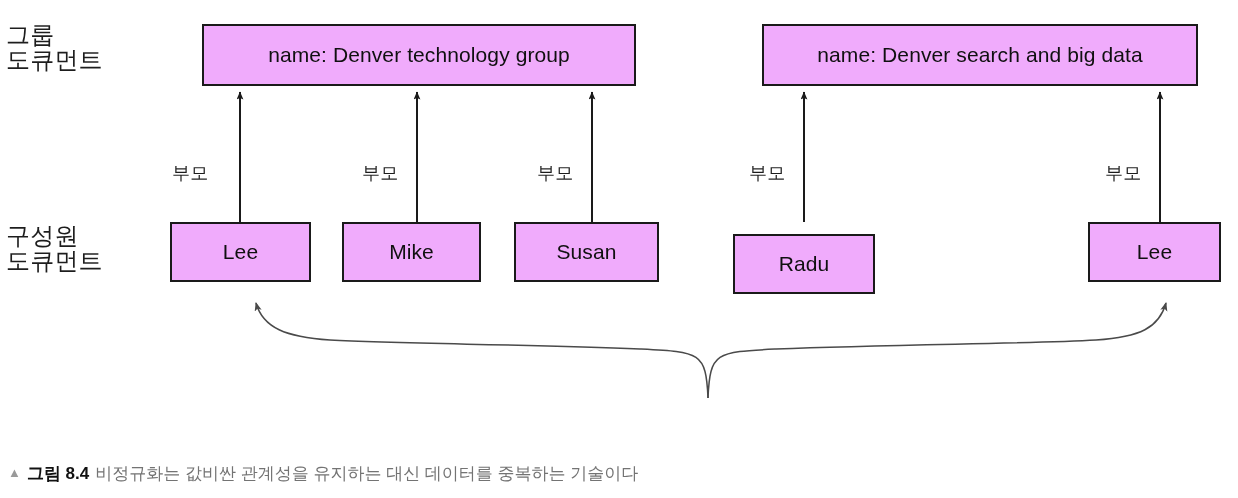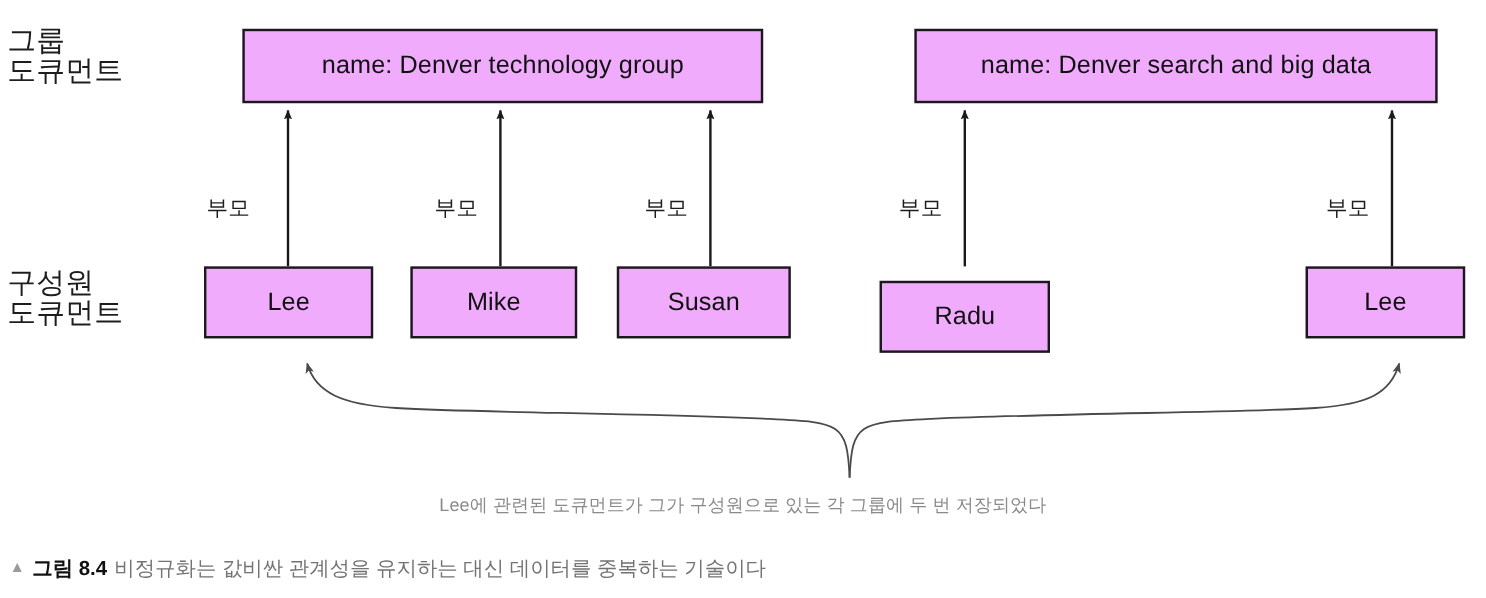--- a/index.html
+++ b/index.html
@@ -180,21 +180,20 @@
   <div class="node-box member-box" id="member-box-4">
     <span class="node-text">Lee</span>
   </div>
 
   <div class="edge-label" id="edge-label-0">부모</div>
   <div class="edge-label" id="edge-label-1">부모</div>
   <div class="edge-label" id="edge-label-2">부모</div>
   <div class="edge-label" id="edge-label-3">부모</div>
   <div class="edge-label" id="edge-label-4">부모</div>
 
-  <div id="annotation-note">Lee에 관련된 도큐먼트가 그가 구성원으로 있는 각 그룹에 두 번 저장되었다</div>
 
   <div id="caption">
     <span id="caption-marker">▲</span>
     <span id="caption-figno">그림 8.4</span>
     <span id="caption-text">비정규화는 값비싼 관계성을 유지하는 대신 데이터를 중복하는 기술이다</span>
   </div>
 
 </div>
 
 </body></html>

